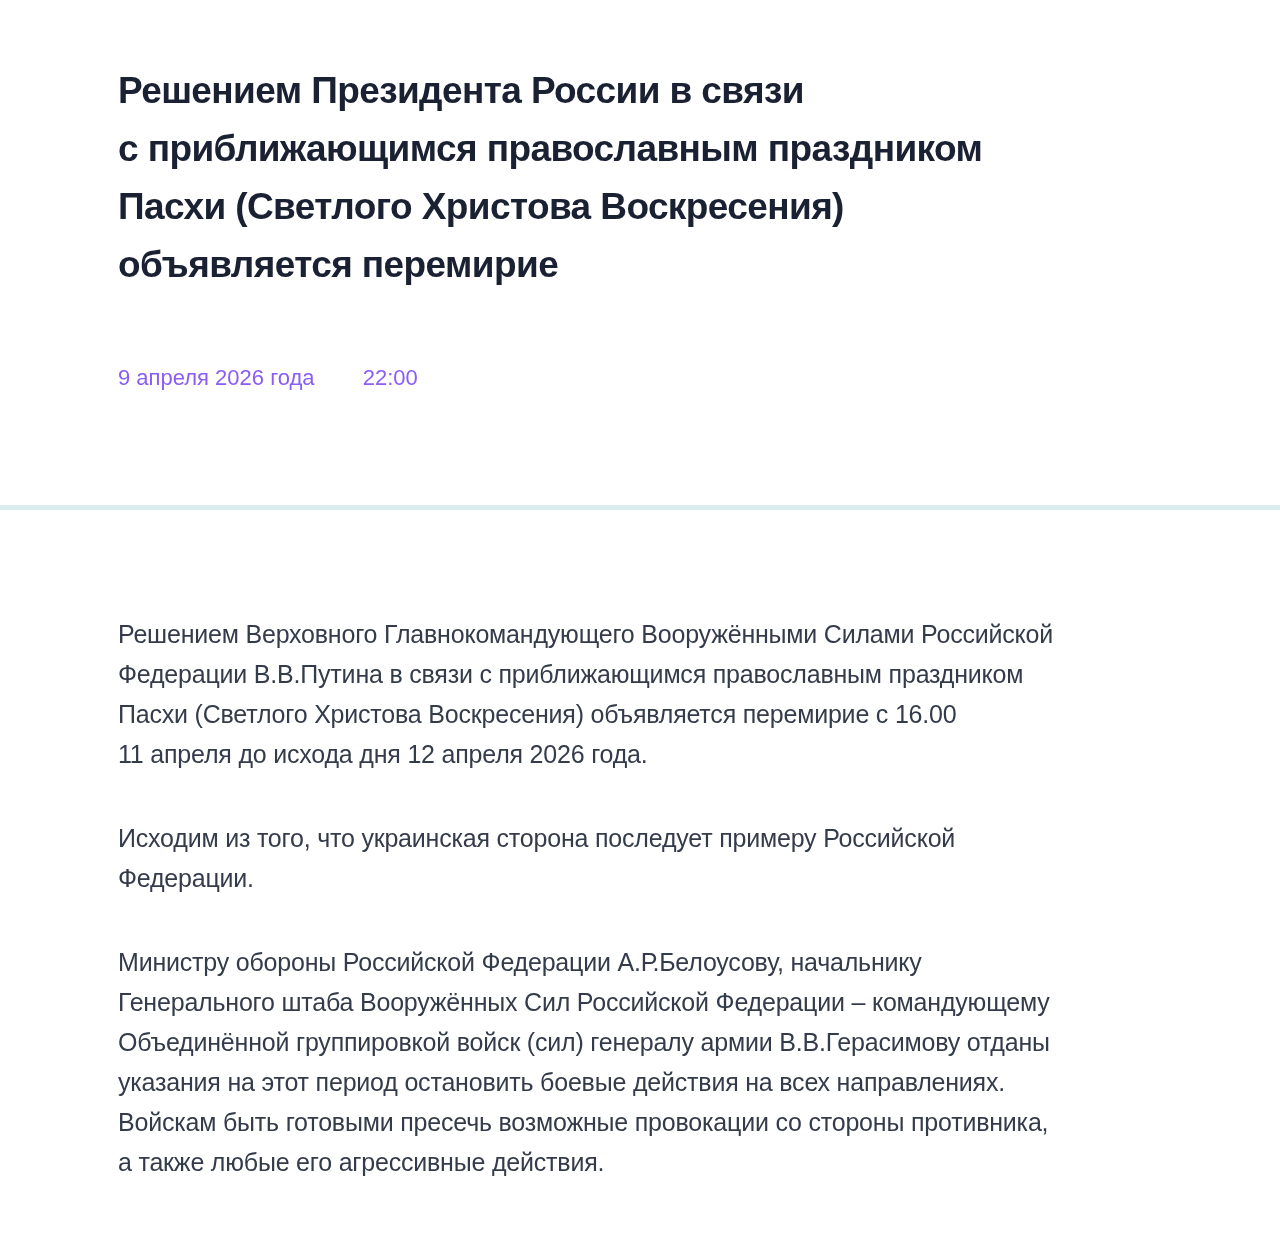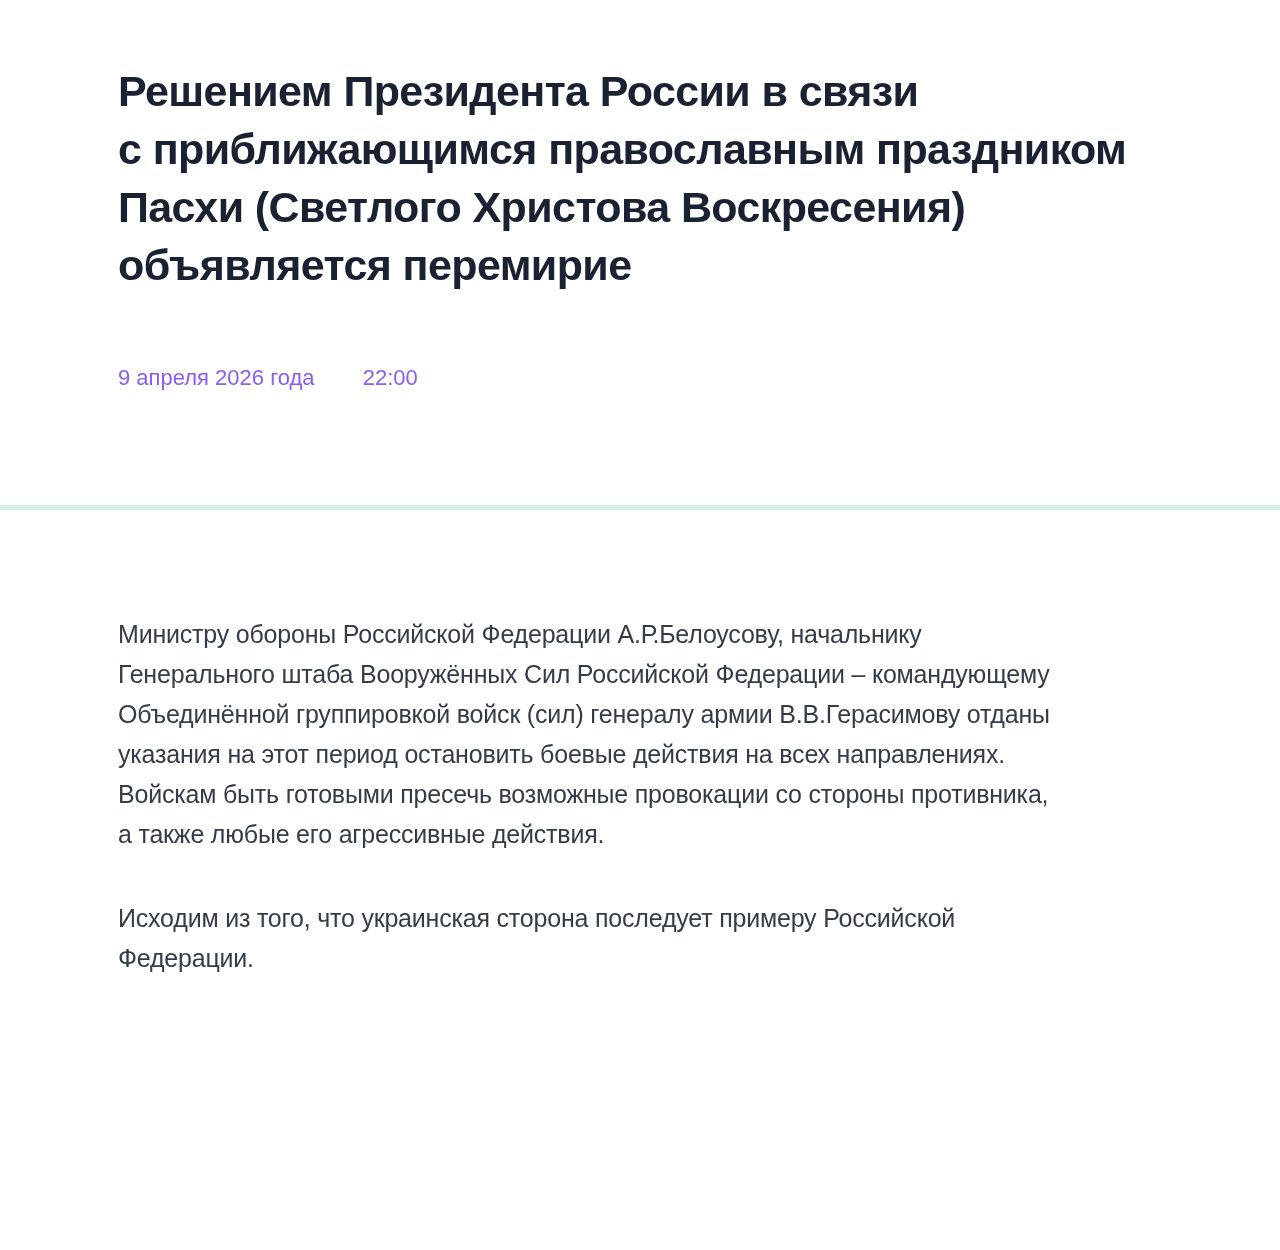--- a/index.html
+++ b/index.html
@@ -15,21 +15,21 @@
     position: relative;
   }
   .article-header {
     padding: 62px 60px 0 118px;
     box-sizing: border-box;
     height: 505px;
   }
   .article-title {
     margin: 0;
     max-width: 1100px;
-    font-size: 43px;
+    font-size: 37px;
     line-height: 58px;
     font-weight: 700;
     letter-spacing: -0.6px;
     color: #1a2132;
     white-space: pre-line;
   }
   .article-meta {
     margin-top: 70px;
     font-size: 22px;
     line-height: 28px;
@@ -72,22 +72,26 @@
 объявляется перемирие</h1>
     <div class="article-meta">
       <span class="article-date">9 апреля 2026 года</span>
       <span class="article-time">22:00</span>
     </div>
   </header>
 
   <div class="header-divider"></div>
 
   <section class="article-body">
+    <p class="article-paragraph">Решением Верховного Главнокомандующего Вооружёнными Силами Российской
+Федерации В.В.Путина в связи с приближающимся православным праздником
+Пасхи (Светлого Христова Воскресения) объявляется перемирие с 16.00
+11 апреля до исхода дня 12 апреля 2026 года.</p>
+    <p class="article-paragraph">Исходим из того, что украинская сторона последует примеру Российской
+Федерации.</p>
     <p class="article-paragraph">Министру обороны Российской Федерации А.Р.Белоусову, начальнику
 Генерального штаба Вооружённых Сил Российской Федерации – командующему
 Объединённой группировкой войск (сил) генералу армии В.В.Герасимову отданы
 указания на этот период остановить боевые действия на всех направлениях.
 Войскам быть готовыми пресечь возможные провокации со стороны противника,
 а также любые его агрессивные действия.</p>
-    <p class="article-paragraph">Исходим из того, что украинская сторона последует примеру Российской
-Федерации.</p>
   </section>
 </article>
 
 </body></html>

